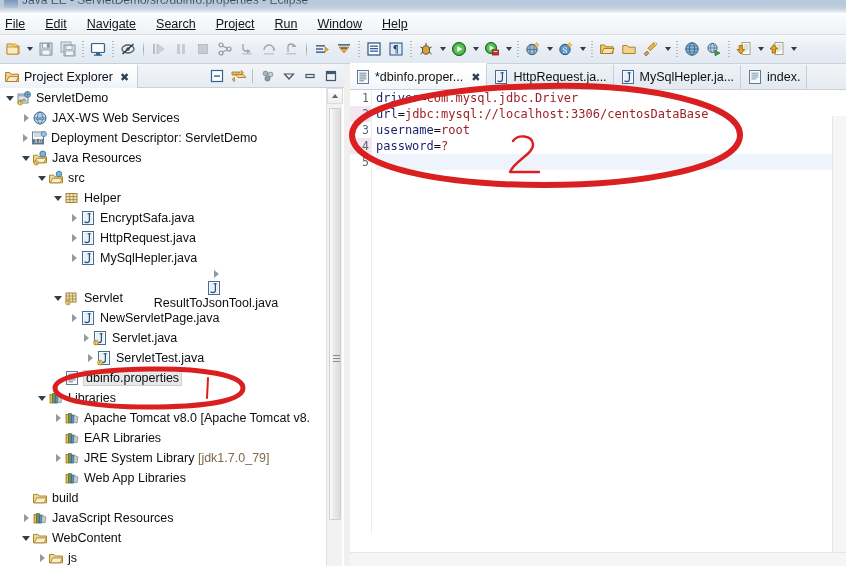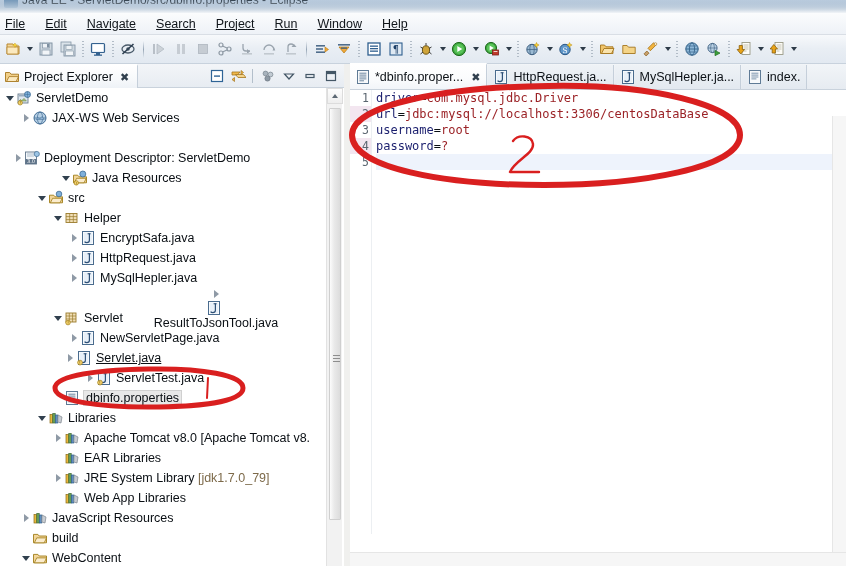--- a/index.html
+++ b/index.html
@@ -605,32 +605,32 @@
         <div class="tnode" style="padding-left: 20px;">
           <span class="twist tw-collapsed"></span>
           <svg viewBox="0 0 16 16" class="ticon">
             <circle cx="8" cy="8" r="6" fill="#b6cfe4" stroke="#3e6a93" stroke-width="1"></circle>
             <ellipse cx="8" cy="8" rx="2.6" ry="6" fill="none" stroke="#3e6a93" stroke-width="0.7"></ellipse>
             <line x1="2" y1="8" x2="14" y2="8" stroke="#3e6a93" stroke-width="0.7"></line>
             <path d="M4 9.5l2-2 1.6 1.6L10 6.5l2.2 3z" fill="#8fb2d4" stroke="#3e6a93" stroke-width="0.5"></path>
           </svg>
           <span class="tlabel">JAX-WS Web Services</span>
         </div>
-        <div class="tnode" style="padding-left: 12px; margin-top: 20px;">
+        <div class="tnode" style="padding-left: 19px;">
           <span class="twist tw-collapsed"></span>
           <svg viewBox="0 0 16 16" class="ticon">
             <rect x="1.5" y="2" width="11" height="12" fill="#f4f7fa" stroke="#5f7489" stroke-width="0.9"></rect>
             <rect x="1.5" y="9" width="11" height="5" fill="#5f7489"></rect>
             <text x="7" y="13.4" font-size="5" text-anchor="middle" fill="#ffffff" font-family="DejaVu Sans, sans-serif">3.0</text>
             <path d="M3 4h7M3 6h7" stroke="#9dafbf" stroke-width="0.8"></path>
             <circle cx="12.8" cy="4" r="2.6" fill="#9cc4e4" stroke="#3d6b93" stroke-width="0.7"></circle>
           </svg>
           <span class="tlabel">Deployment Descriptor: ServletDemo</span>
         </div>
-        <div class="tnode" style="padding-left: 20px; margin-left: 40px;">
+        <div class="tnode" style="padding-left: 20px;">
           <span class="twist tw-expanded"></span>
           <svg viewBox="0 0 16 16" class="ticon">
             <path d="M1.5 12.8V5.2h4.2l1.3 1.6h7.5v6z" fill="#f2d59a" stroke="#a07e18" stroke-width="0.9"></path>
             <path d="M2.4 12.8L4.6 8.3h9.6l-2.2 4.5z" fill="#fbeccd" stroke="#a07e18" stroke-width="0.8"></path>
             <circle cx="10.8" cy="4" r="3" fill="#7fb0da" stroke="#3d6b93" stroke-width="0.8"></circle>
             <circle cx="4.3" cy="12.9" r="2.2" fill="#f2d06b" stroke="#a07e18" stroke-width="0.7"></circle>
             <text x="4.3" y="14.5" font-size="4" text-anchor="middle" fill="#6e5200" font-family="DejaVu Sans, sans-serif">!</text>
           </svg>
           <span class="tlabel">Java Resources</span>
         </div>
@@ -704,21 +704,21 @@
         <div class="tnode" style="padding-left: 68px;">
           <span class="twist tw-collapsed"></span>
           <svg viewBox="0 0 16 16" class="ticon">
             <rect x="2.5" y="1.5" width="11" height="13" fill="#ffffff" stroke="#4a6c8e" stroke-width="1"></rect>
             <rect x="3.6" y="2.6" width="8.8" height="10.8" fill="#e8f0f8"></rect>
             <path d="M9.4 3.6v6.6c0 1.6-1.2 2.4-2.6 2.4-1 0-1.8-.4-2.2-1" fill="none" stroke="#2d4f76" stroke-width="1.2"></path>
             <rect x="7.6" y="3.2" width="3" height="1.1" fill="#2d4f76"></rect>
           </svg>
           <span class="tlabel">NewServletPage.java</span>
         </div>
-        <div class="tnode" style="padding-left: 64px; text-decoration: underline;">
+        <div class="tnode" style="padding-left: 80px;">
           <span class="twist tw-collapsed"></span>
           <svg viewBox="0 0 16 16" class="ticon">
             <rect x="2.5" y="1.5" width="11" height="13" fill="#ffffff" stroke="#4a6c8e" stroke-width="1"></rect>
             <rect x="3.6" y="2.6" width="8.8" height="10.8" fill="#e8f0f8"></rect>
             <path d="M9.4 3.6v6.6c0 1.6-1.2 2.4-2.6 2.4-1 0-1.8-.4-2.2-1" fill="none" stroke="#2d4f76" stroke-width="1.2"></path>
             <rect x="7.6" y="3.2" width="3" height="1.1" fill="#2d4f76"></rect>
             <circle cx="4" cy="12.6" r="2.4" fill="#f2d06b" stroke="#a07e18" stroke-width="0.7"></circle>
             <text x="4" y="14.3" font-size="4.4" text-anchor="middle" fill="#6e5200" font-family="DejaVu Sans, sans-serif">!</text>
           </svg>
           <span class="tlabel">Servlet.java</span>
@@ -787,36 +787,36 @@
           <span class="twist "></span>
           <svg viewBox="0 0 16 16" class="ticon">
             <rect x="2" y="4.5" width="2.6" height="8.5" fill="#e8b93f" stroke="#8a6a12" stroke-width="0.7"></rect>
             <rect x="4.8" y="3.5" width="2.4" height="9.5" fill="#6aa35c" stroke="#3f6a35" stroke-width="0.7"></rect>
             <rect x="7.4" y="5" width="2.4" height="8" fill="#5f8fc0" stroke="#2f5e8c" stroke-width="0.7"></rect>
             <path d="M10 5l4 2-1 6-3.2-1z" fill="#c9cdd2" stroke="#7c858e" stroke-width="0.7"></path>
           </svg>
           <span class="tlabel">Web App Libraries</span>
         </div>
         <div class="tnode" style="padding-left: 20px;">
+          <span class="twist "></span>
+          <svg viewBox="0 0 16 16" class="ticon">
+            <path d="M1.5 12.8V4.4h4.4l1.3 1.6h7.3v6.8z" fill="#f2d59a" stroke="#a07e18" stroke-width="0.9"></path>
+            <path d="M2.4 12.8L4.7 7.9h9.8l-2.3 4.9z" fill="#fbeccd" stroke="#a07e18" stroke-width="0.8"></path>
+          </svg>
+          <span class="tlabel">build</span>
+        </div>
+        <div class="tnode" style="padding-left: 20px;">
           <span class="twist tw-collapsed"></span>
           <svg viewBox="0 0 16 16" class="ticon">
             <rect x="2" y="4.5" width="2.6" height="8.5" fill="#e8b93f" stroke="#8a6a12" stroke-width="0.7"></rect>
             <rect x="4.8" y="3.5" width="2.4" height="9.5" fill="#6aa35c" stroke="#3f6a35" stroke-width="0.7"></rect>
             <rect x="7.4" y="5" width="2.4" height="8" fill="#5f8fc0" stroke="#2f5e8c" stroke-width="0.7"></rect>
             <path d="M10 5l4 2-1 6-3.2-1z" fill="#c9cdd2" stroke="#7c858e" stroke-width="0.7"></path>
           </svg>
           <span class="tlabel">JavaScript Resources</span>
-        </div>
-        <div class="tnode" style="padding-left: 20px;">
-          <span class="twist "></span>
-          <svg viewBox="0 0 16 16" class="ticon">
-            <path d="M1.5 12.8V4.4h4.4l1.3 1.6h7.3v6.8z" fill="#f2d59a" stroke="#a07e18" stroke-width="0.9"></path>
-            <path d="M2.4 12.8L4.7 7.9h9.8l-2.3 4.9z" fill="#fbeccd" stroke="#a07e18" stroke-width="0.8"></path>
-          </svg>
-          <span class="tlabel">build</span>
         </div>
         <div class="tnode" style="padding-left: 20px;">
           <span class="twist tw-expanded"></span>
           <svg viewBox="0 0 16 16" class="ticon">
             <path d="M1.5 12.8V4.4h4.4l1.3 1.6h7.3v6.8z" fill="#f2d59a" stroke="#a07e18" stroke-width="0.9"></path>
             <path d="M2.4 12.8L4.7 7.9h9.8l-2.3 4.9z" fill="#fbeccd" stroke="#a07e18" stroke-width="0.8"></path>
           </svg>
           <span class="tlabel">WebContent</span>
         </div>
         <div class="tnode" style="padding-left: 36px;">

